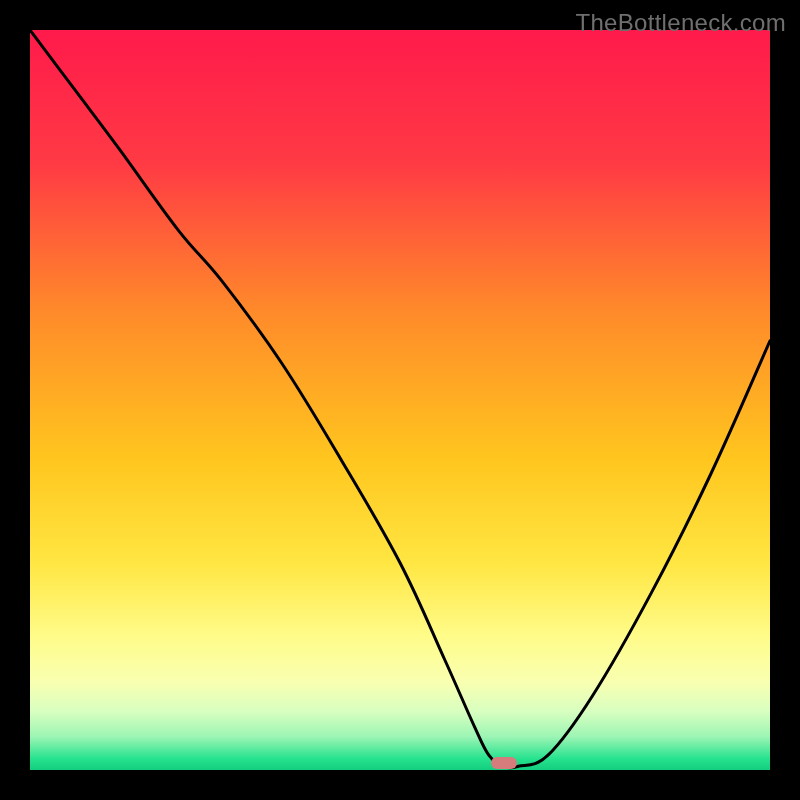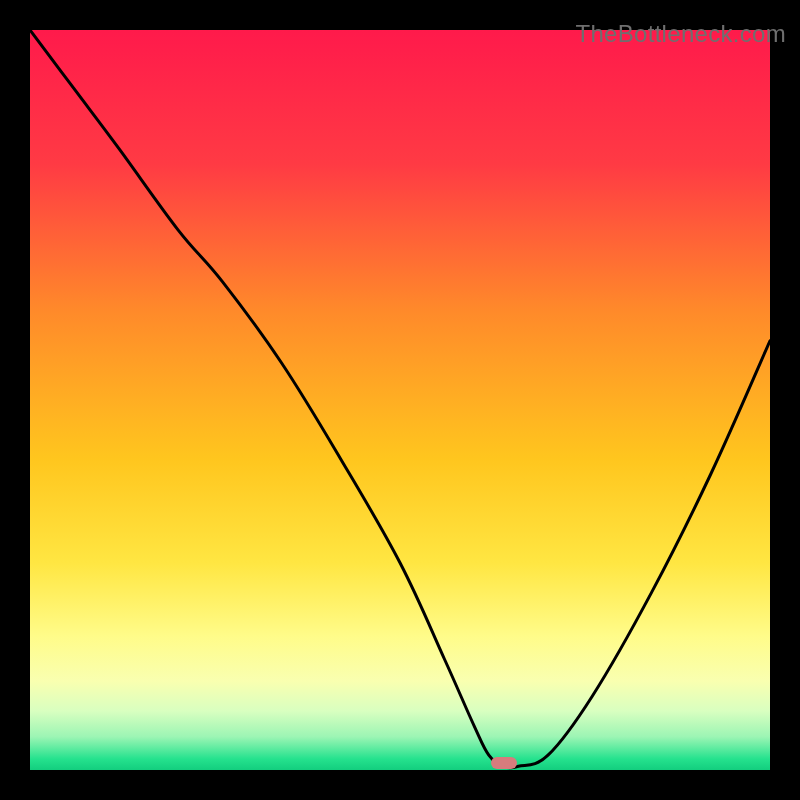--- a/index.html
+++ b/index.html
@@ -11,21 +11,21 @@
     font-family: Arial, Helvetica, sans-serif;
   }
   .frame {
     position: relative;
     width: 800px;
     height: 800px;
     background: #000;
   }
   .watermark {
     position: absolute;
-    top: 20px;
+    top: 9px;
     right: 14px;
     color: #6f6f6f;
     font-size: 24px;
     font-weight: 500;
     letter-spacing: 0.3px;
     z-index: 10;
     user-select: none;
   }
   .plot-area {
     position: absolute;

